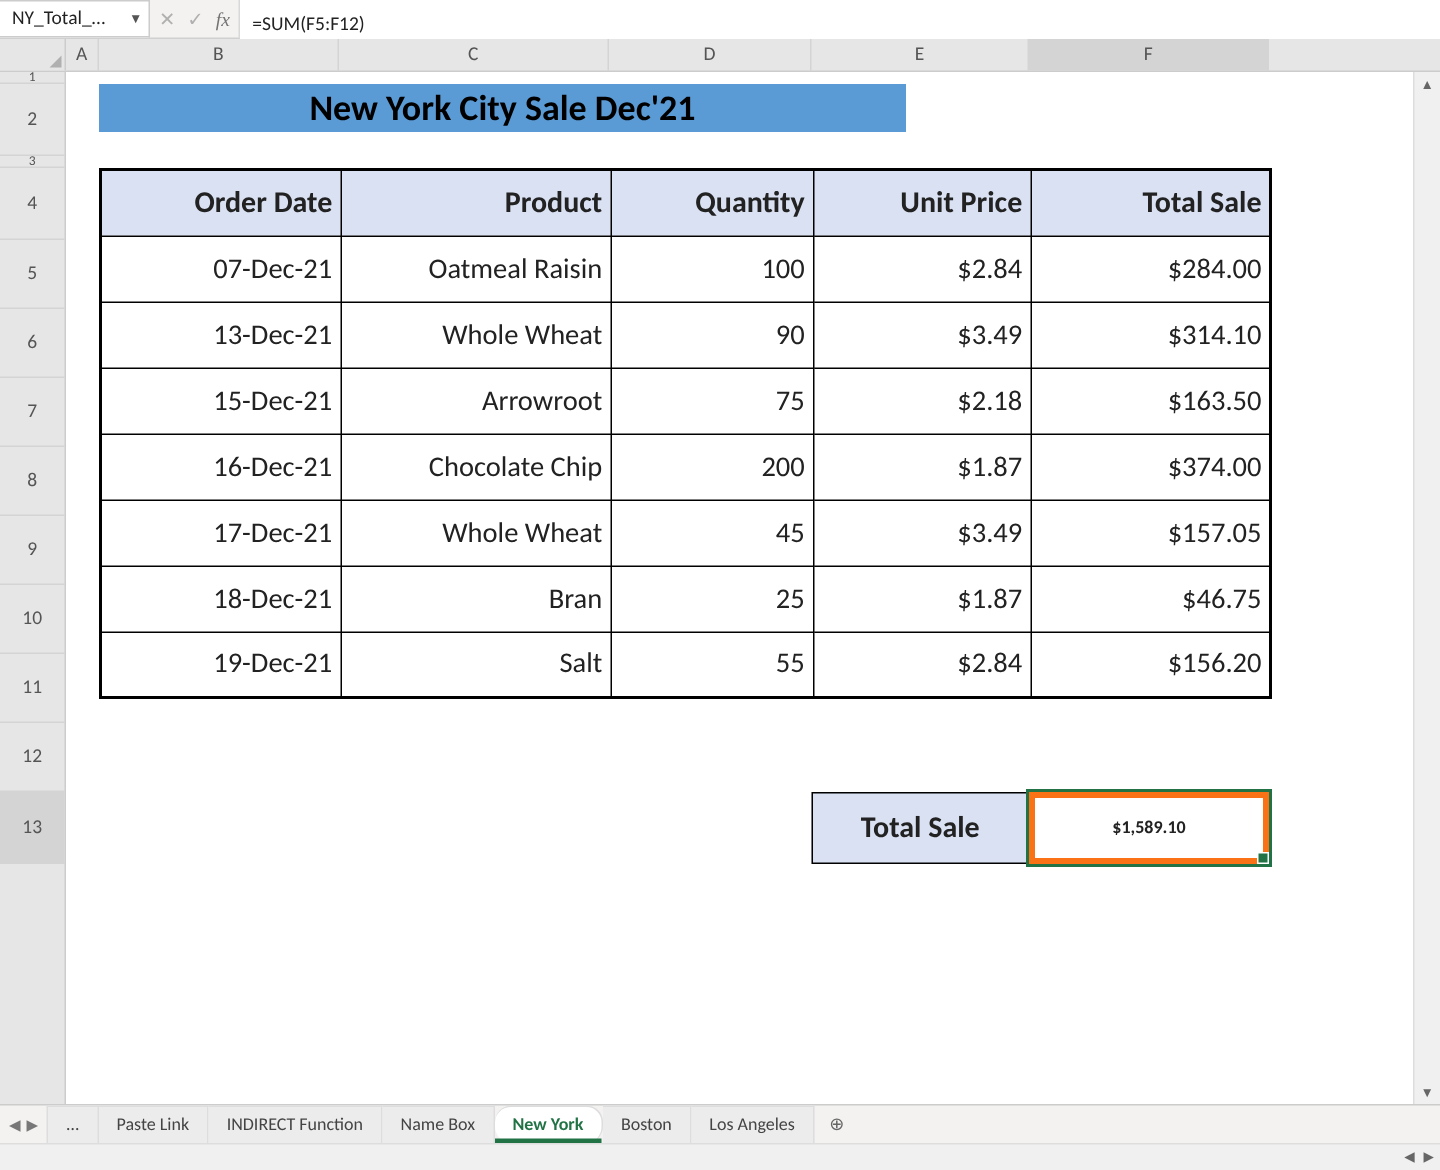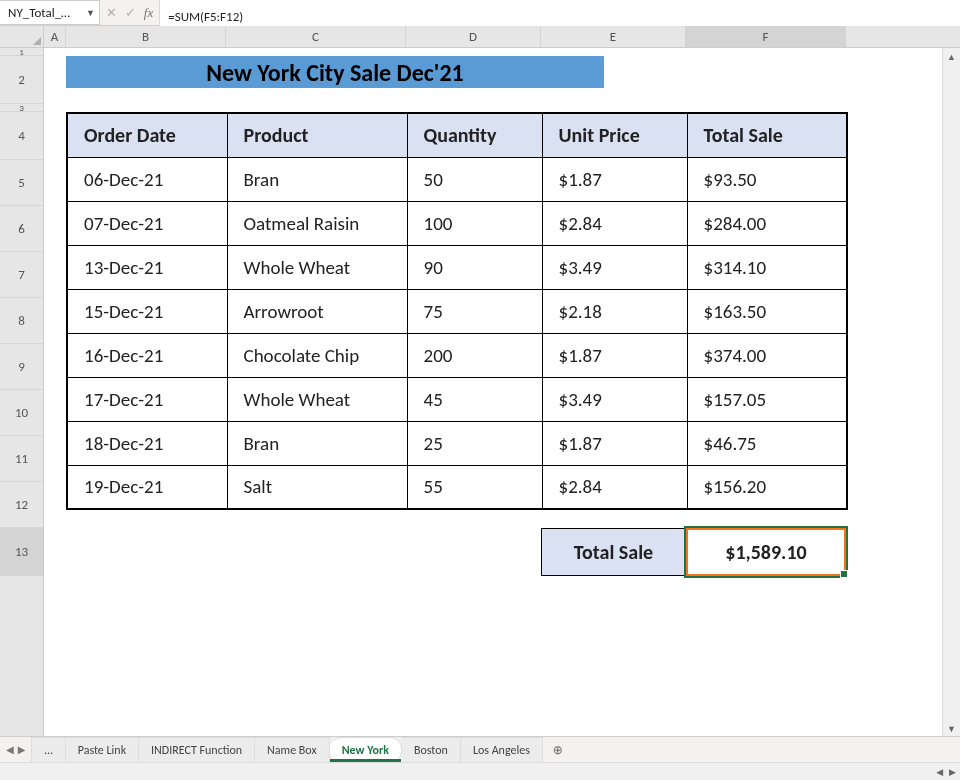--- a/index.html
+++ b/index.html
@@ -99,45 +99,45 @@
     align-items: center;
     justify-content: center;
   }
   .tbl {
     position: absolute;
     border: 2px solid #000;
     border-collapse: collapse;
   }
   .tbl th, .tbl td {
     border: 1px solid #000;
-    text-align: left;
+    text-align: right;
     font-size: 19px;
-    padding: 0 16px;
+    padding: 0 5px;
     height: 44px;
   }
   .tbl th {
     background: #d9e1f2;
     font-weight: bold;
     font-size: 20px;
   }
   .total-lbl {
     position: absolute;
     background: #d9e1f2;
     border: 1px solid #000;
     font-weight: bold;
     font-size: 20px;
     display: flex;
     align-items: center;
     justify-content: center;
   }
   .total-val {
     position: absolute;
-    border: 2px solid #f97316;
+    border: 4px solid #f97316;
     font-weight: bold;
-    font-size: 20px;
+    font-size: 12px;
     display: flex;
     align-items: center;
     justify-content: center;
     outline: 2px solid #217346;
   }
   .total-val::after {
     content: '';
     position: absolute;
     right: -4px; bottom: -4px;
     width: 6px; height: 6px;
@@ -289,27 +289,20 @@
         <tr>
           <th><span>Order Date</span></th>
           <th><span>Product</span></th>
           <th><span>Quantity</span></th>
           <th><span>Unit Price</span></th>
           <th><span>Total Sale</span></th>
         </tr>
       </thead>
       <tbody id="table-body">
           <tr>
-            <td>06-Dec-21</td>
-            <td>Bran</td>
-            <td>50</td>
-            <td>$1.87</td>
-            <td>$93.50</td>
-          </tr>
-          <tr>
             <td>07-Dec-21</td>
             <td>Oatmeal Raisin</td>
             <td>100</td>
             <td>$2.84</td>
             <td>$284.00</td>
           </tr>
           <tr>
             <td>13-Dec-21</td>
             <td>Whole Wheat</td>
             <td>90</td>

